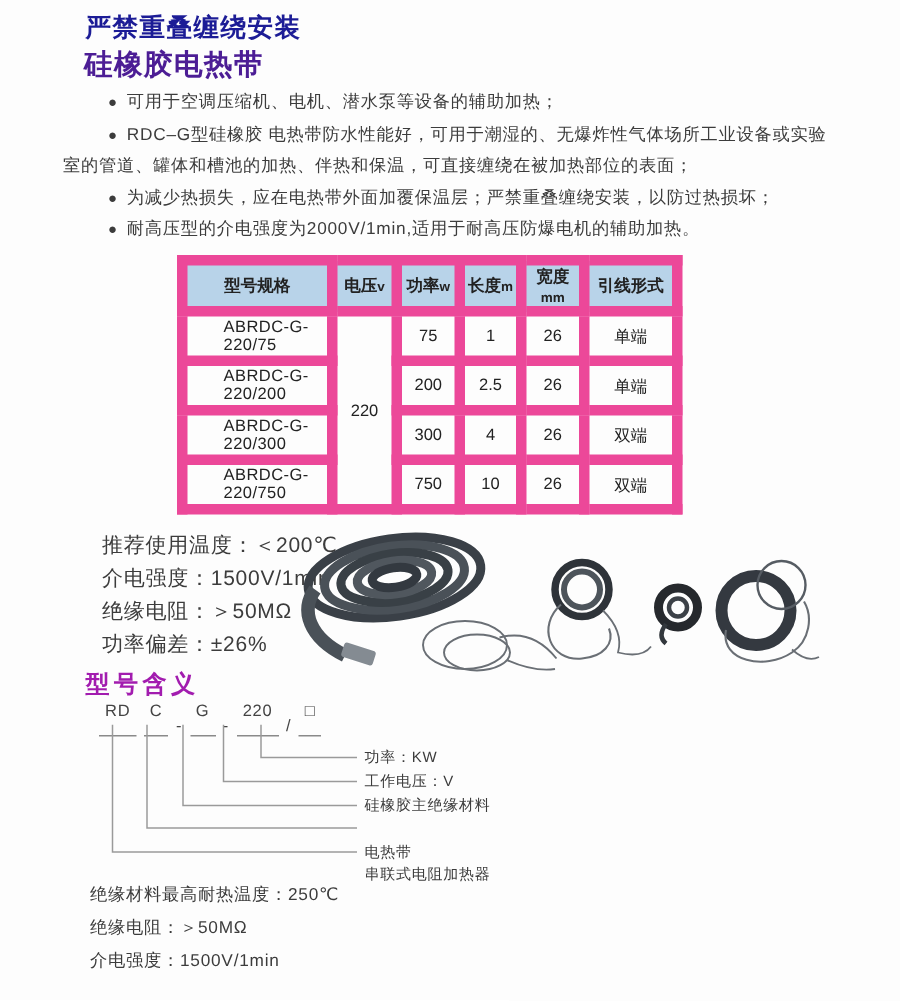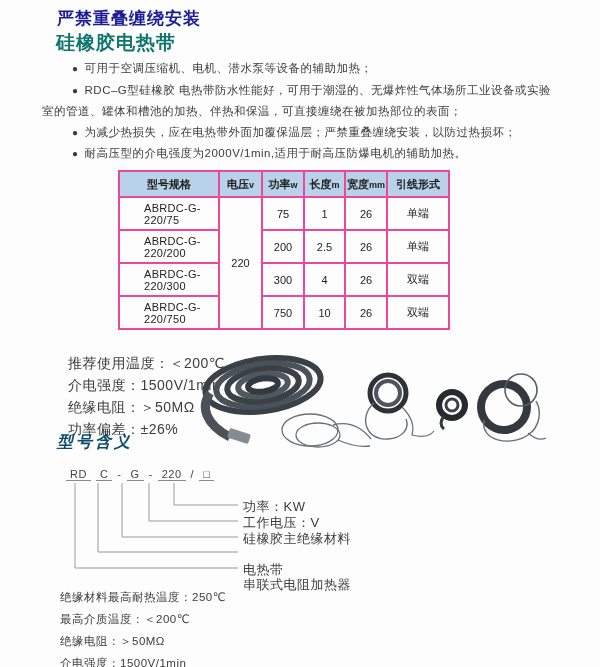--- a/index.html
+++ b/index.html
@@ -9,62 +9,62 @@
     background:#fdfdfd; overflow:hidden;
     font-family:"Liberation Sans","DejaVu Sans",sans-serif;
     color:#3a3a3a;
   }
   .series-title {
     position:absolute; left:57px; top:7px;
     font-size:17px; font-weight:bold; color:#1c1c96; letter-spacing:1px;
   }
   .product-title {
     position:absolute; left:56px; top:30px;
-    font-size:19px; font-weight:bold; color:#0f766e; letter-spacing:1px;
+    font-size:19px; font-weight:bold; color:#4c1d95; letter-spacing:1px;
   }
   .bullets { position:absolute; left:42px; top:58px; width:520px; }
   .bullets p {
     font-size:11.5px; line-height:20.5px; color:#3c3c3c;
     text-indent:30px; letter-spacing:0.5px;
   }
   .bullets p .dot { margin-right:6px; font-size:10px; }
   
   table.spec {
     position:absolute; left:118px; top:170px;
     width:330px; border-collapse:collapse; table-layout:fixed;
     border:2px solid #30407a; background:#fdfdfd;
   }
   table.spec th, table.spec td {
-    border:2px solid #ec4899; text-align:center; vertical-align:middle;
+    border:7px solid #ec4899; text-align:center; vertical-align:middle;
     font-size:11px; color:#222;
   }
   table.spec th { background:#b8d3e9; height:26px; font-weight:bold; }
   table.spec td { height:33px; }
   table.spec td.model { text-align:left; padding-left:24px; letter-spacing:0.3px; }
   table.spec .unit { font-size:9px; font-weight:bold; }
   col.c-model{width:100px} col.c-volt{width:43px} col.c-pow{width:42px}
   col.c-len{width:41px} col.c-wid{width:42px} col.c-lead{width:62px}
   
   .specs-left { position:absolute; left:68px; top:352px; }
   .specs-left div { font-size:14px; line-height:22px; color:#3c3c3c; letter-spacing:0.5px; }
   .specs-bottom { position:absolute; left:60px; top:586px; }
   .specs-bottom div { font-size:11.5px; line-height:22px; color:#3c3c3c; letter-spacing:0.5px; }
   
   .photos { position:absolute; left:188px; top:345px; width:412px; height:115px; }
   
   .model-heading {
-    position:absolute; left:57px; top:432px;
-    font-size:16px; font-weight:bold; color:#0c4a6e; letter-spacing:3px;font-style:italic;
+    position:absolute; left:57px; top:446px;
+    font-size:16px; font-weight:bold; color:#a21caf; letter-spacing:3px;
   }
   .model-code { position:absolute; left:66px; top:468px; display:flex; gap:5px; align-items:flex-end; }
   .model-code span { font-size:11px; color:#444; letter-spacing:0.5px; }
-  .model-code span.u { border-bottom:1px solid #8a8a8a; padding:0 4px 0; }
+  .model-code span.u { border-bottom:1px solid #8a8a8a; padding:0 4px 10px; }
   .model-code span.sep { padding-bottom:1px; }
   .diagram-lines { position:absolute; left:55px; top:483px; }
-  .diagram-label { position:absolute; left:243px; font-size:13px; color:#3c3c3c; letter-spacing:0.5px; }
+  .diagram-label { position:absolute; left:243px; font-size:10px; color:#3c3c3c; letter-spacing:0.5px; }
   .lbl0{top:498px} .lbl1{top:514px} .lbl2{top:530px} .lbl3{top:576px} .lbl4{top:561px}
 </style>
 </head>
 <body>
 
 <div class="page">
 
   <div class="series-title">严禁重叠缠绕安装</div>
   <div class="product-title">硅橡胶电热带</div>
 
@@ -192,18 +192,17 @@
   </svg>
 
   <div class="diagram-label lbl0">功率：KW</div>
   <div class="diagram-label lbl1">工作电压：V</div>
   <div class="diagram-label lbl2">硅橡胶主绝缘材料</div>
   <div class="diagram-label lbl3">串联式电阻加热器</div>
   <div class="diagram-label lbl4">电热带</div>
 
   <div class="specs-bottom">
     <div>绝缘材料最高耐热温度：250℃</div>
-    <div>最高介质温度：＜200℃</div>
     <div>绝缘电阻：＞50MΩ</div>
     <div>介电强度：1500V/1min</div>
   </div>
 
 </div>
 
 </body></html>

